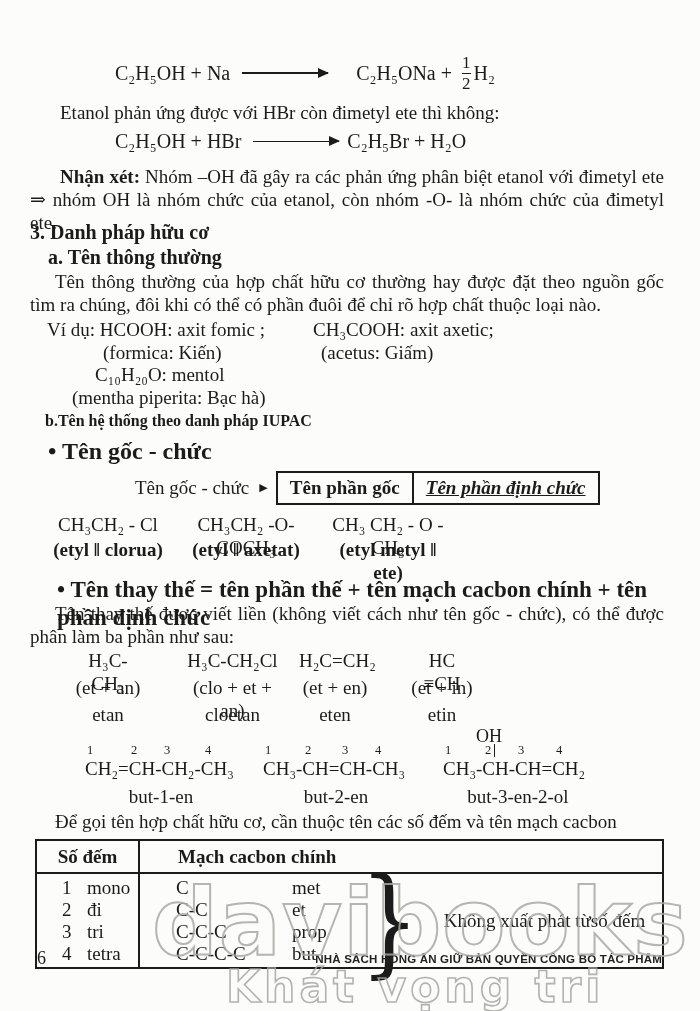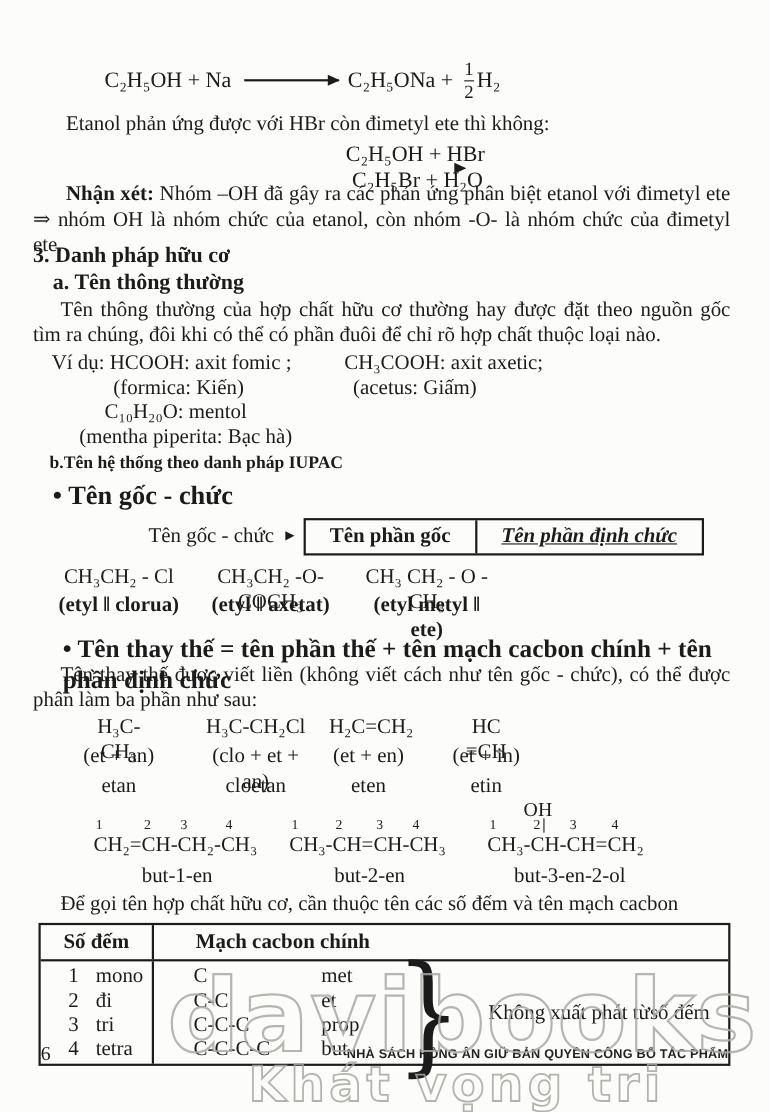--- a/index.html
+++ b/index.html
@@ -10,51 +10,51 @@
     font-size:19px;line-height:1.22;
     box-sizing:border-box;padding:48px 36px 0 30px;
   }
   p,div,h3,h4{margin:0;}
   .justify{text-align:justify;}
   .indent{text-indent:25px;}
   b{font-weight:bold;}
 
   
   .eq{display:flex;align-items:center;font-size:20px;margin-left:65px;}
-  .eq .sp{margin-right:4px;}
+  .eq .sp{margin-right:4px;margin-left:20px;}
   .rarrow{display:inline-block;position:relative;width:86px;height:1.6px;background:#1b1b1b;margin:0 8px;}
   .rarrow:after{content:"";position:absolute;right:-1px;top:-4.6px;width:0;height:0;
     border-left:11px solid #1b1b1b;border-top:5px solid transparent;border-bottom:5px solid transparent;}
   .eq1{height:50px;}
   .frac{display:inline-flex;flex-direction:column;align-items:center;font-size:17px;line-height:1.05;margin:0 3px 0 6px;}
   .frac .bar{width:100%;height:0;border-top:1.6px solid #1b1b1b;margin:1px 0;}
 
   .intro2{margin-top:3px;text-indent:30px;height:25px;}
-  .eq2{margin-top:2px;height:27px;flex-direction:column;}
+  .eq2{margin-top:2px;height:27px;}
   .remark{margin-top:10px;text-indent:30px;height:48px;}
   .h-sec{font-weight:bold;font-size:20px;margin-top:7px;height:25px;}
   .h-sub{font-weight:bold;font-size:20px;padding-left:18px;height:25px;}
   .para-a{height:48px;}
 
   .ex-row{display:flex;height:23px;}
   .ex-row .l{width:283px;box-sizing:border-box;padding-left:17px;}
   .ex-row.sub{height:22px;}
   .ex-row.sub .l{padding-left:73px;}
   .ex-row.sub .r{padding-left:8px;}
   .mentol{padding-left:65px;height:23px;}
   .mentha{padding-left:42px;height:23px;}
   .h-b{font-weight:bold;font-size:16px;padding-left:15px;height:26px;margin-top:2px;}
   .bullet-goc{font-weight:bold;font-size:24px;padding-left:18px;height:26px;}
 
   
   .goc-row{display:flex;align-items:center;margin:6px 0 0 105px;height:37px;}
   .goc-row .lab{font-size:19px;}
   .goc-arrow{font-size:11px;margin:0 8px 0 10px;}
   .goc-box{display:flex;border:2px solid #1b1b1b;height:30px;align-items:stretch;}
-  .goc-box .cell{display:flex;align-items:center;justify-content:center;font-weight:bold;font-size:19px;padding:0 18px;}
+  .goc-box .cell{display:flex;align-items:center;justify-content:center;font-weight:bold;font-size:19px;padding:0 8px;}
   .goc-box .cell.c1{width:118px;border-right:2px solid #1b1b1b;}
   .goc-box .cell.c2{width:168px;font-style:italic;text-decoration:underline;}
 
   .goc-ex{display:flex;margin-top:7px;height:25px;}
   .goc-ex .col{text-align:center;}
   .goc-ex .c1{margin-left:22px;width:112px;}
   .goc-ex .c2{margin-left:20px;width:124px;}
   .goc-ex .c3{margin-left:22px;width:116px;}
   .goc-ex.names{font-weight:bold;height:25px;margin-top:0;}
 

